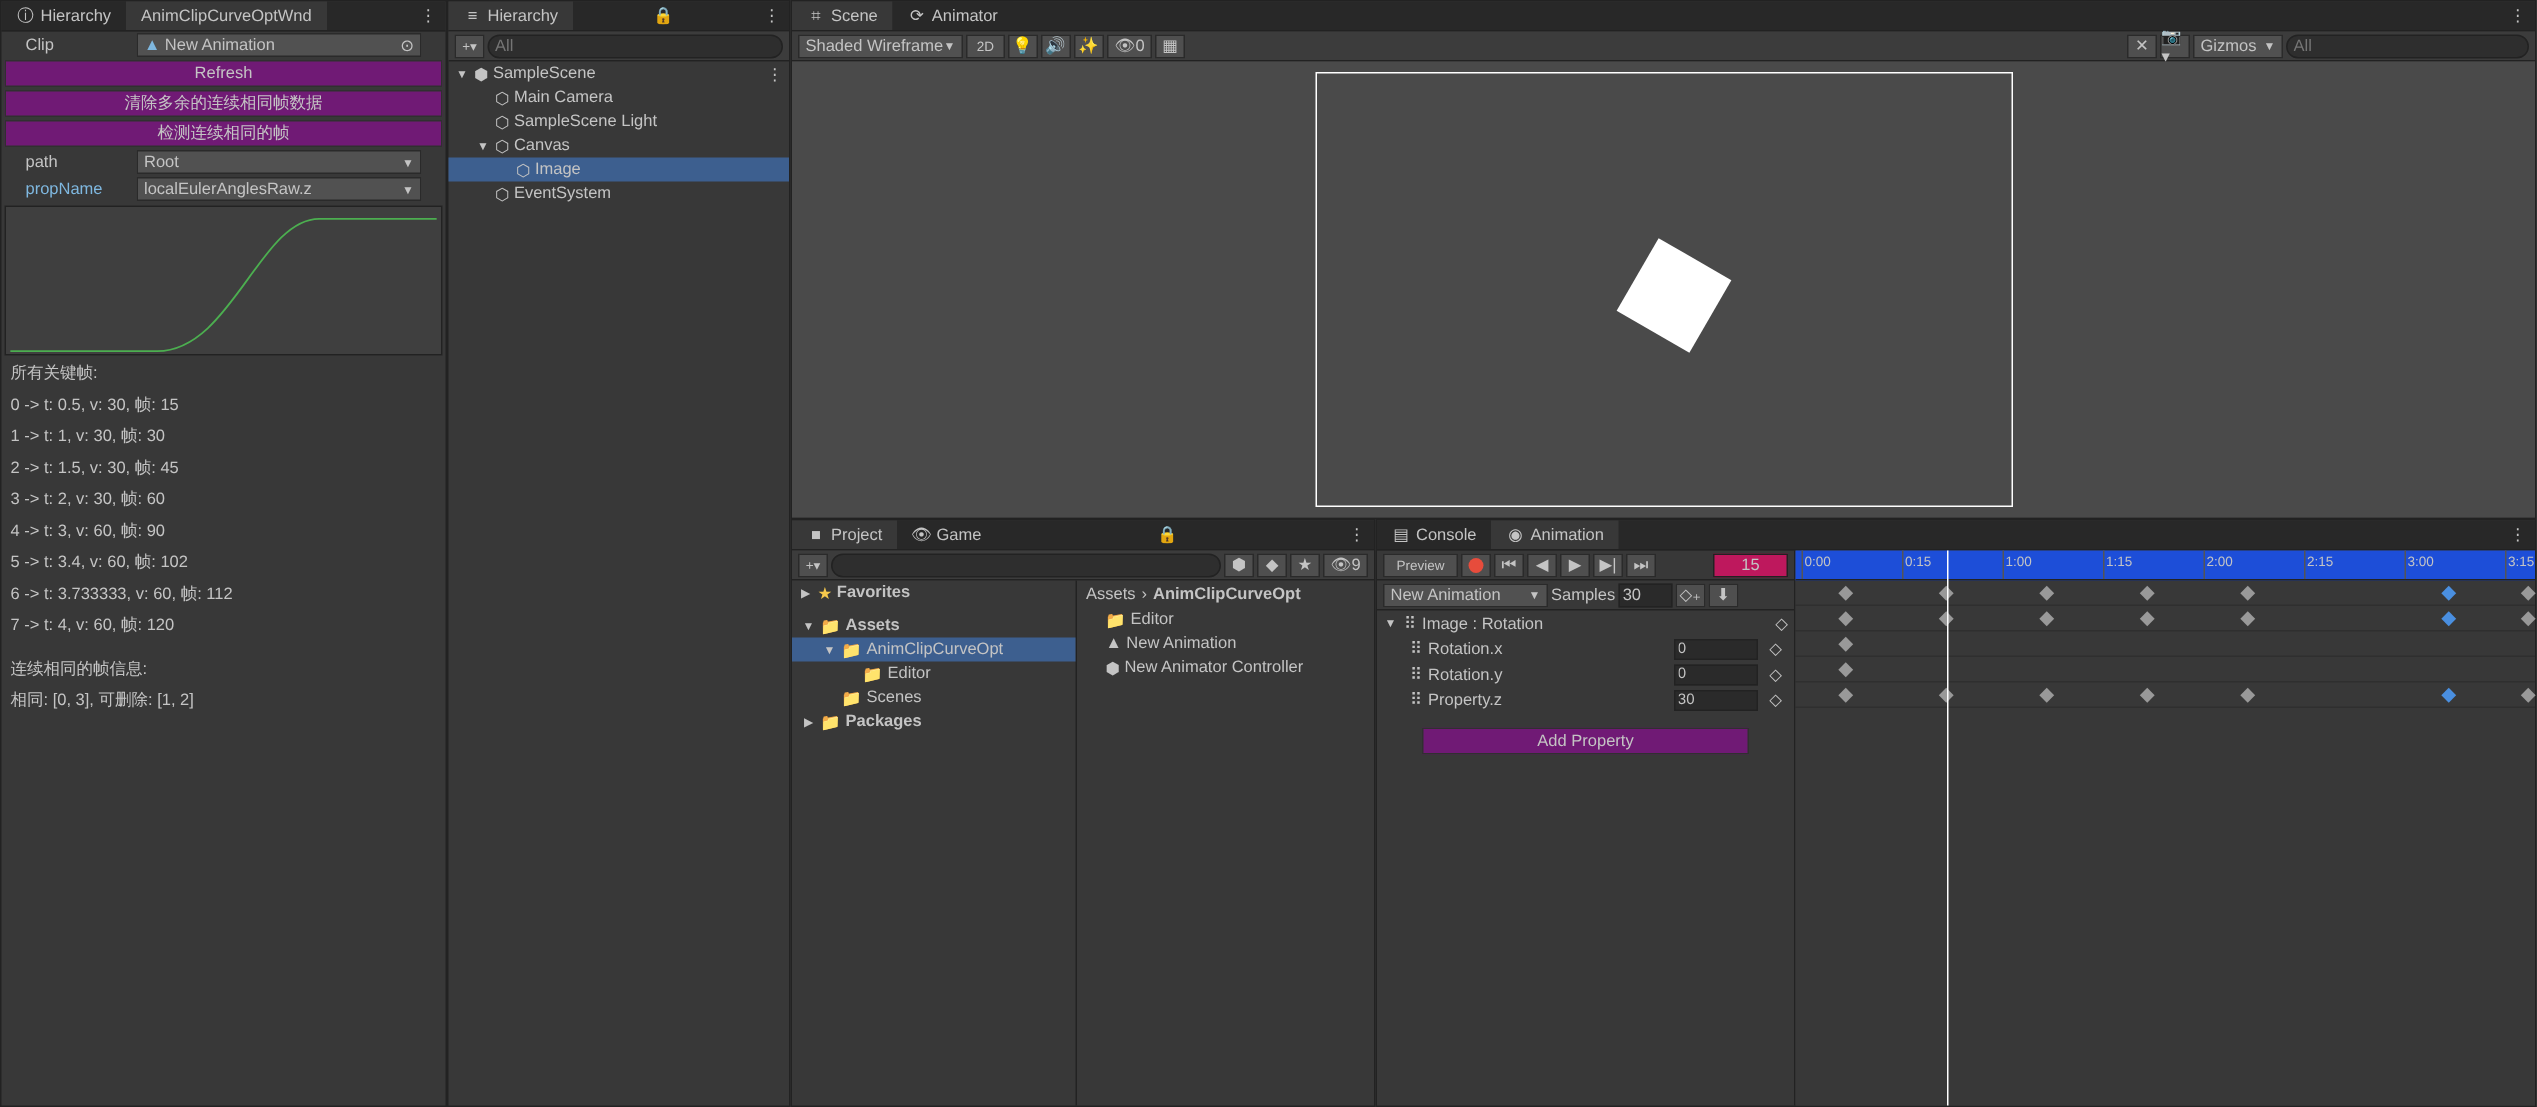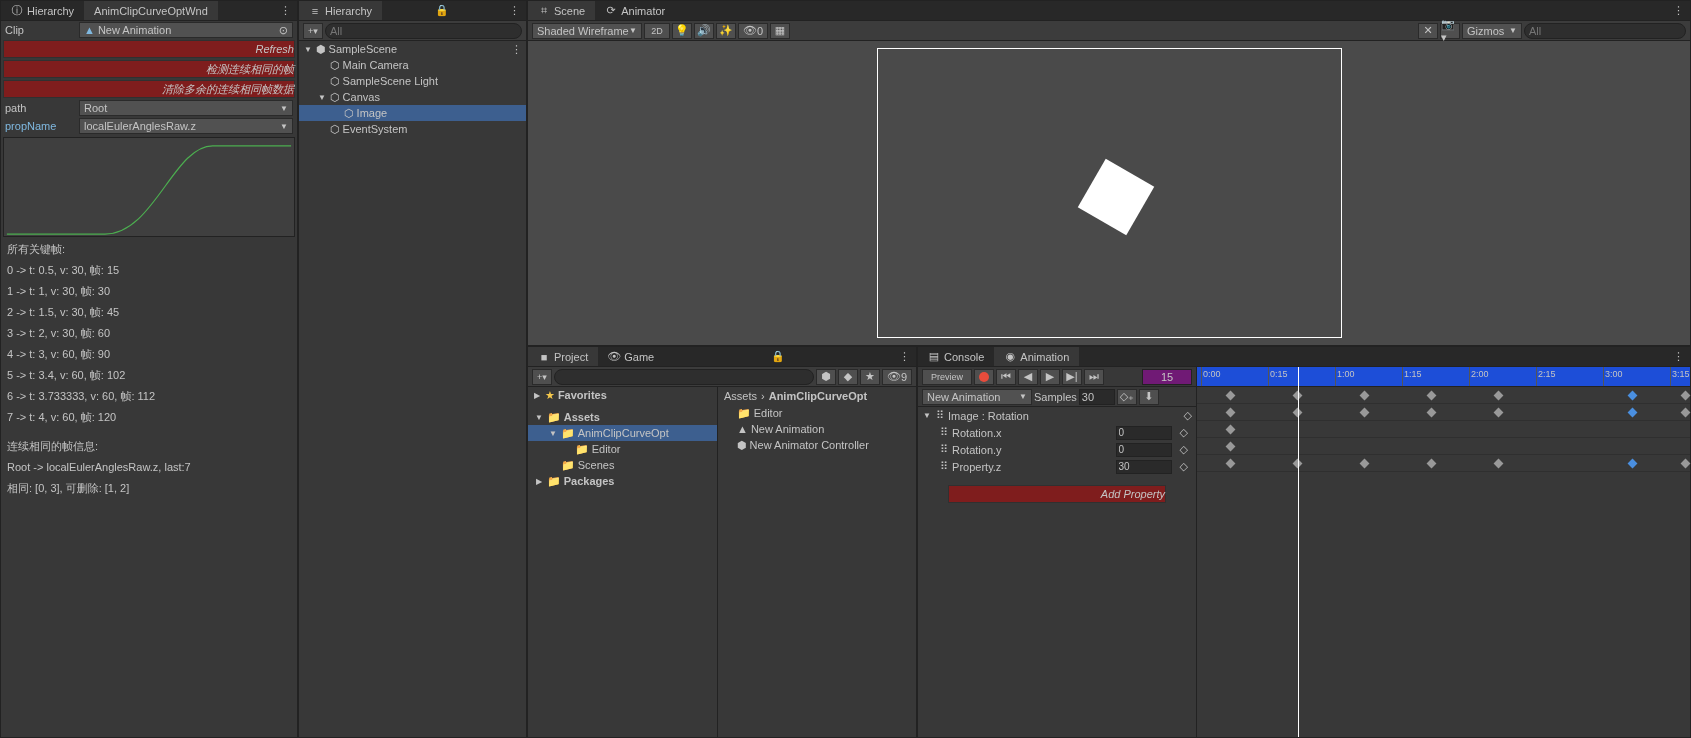--- a/index.html
+++ b/index.html
@@ -12,25 +12,25 @@
 .col-right { flex: 1; display: flex; flex-direction: column; }
 
 
 .tabbar { height: 20px; background: #282828; display: flex; align-items: center; border-bottom: 1px solid #222; }
 .tab { padding: 3px 10px; background: #383838; display: flex; align-items: center; gap: 4px; height: 100%; cursor: pointer; }
 .tab.inactive { background: #282828; }
 .tab-icon { width: 12px; height: 12px; display: inline-flex; align-items: center; justify-content: center; }
 .dots { margin-left: auto; padding: 0 6px; cursor: pointer; }
 
 
-.row { display: flex; align-items: center; height: 18px; padding: 0 4px; gap: 4px; }
+.row { display: flex; align-items: center; height: 18px; padding: 0 16px; gap: 4px; }
 .label { width: 70px; }
 .dropdown { flex: 1; background: #515151; border: 1px solid #2a2a2a; padding: 1px 4px; display: flex; align-items: center; justify-content: space-between; height: 16px; }
 .dropdown .arrow { font-size: 8px; }
-.btn-full { background: #7f1d1d; border: 1px solid #303030; height: 18px; text-align: right; line-height: 16px; margin: 1px 2px; cursor: pointer; font-style: italic; }
+.btn-full { background: #701a75; border: 1px solid #303030; height: 18px; text-align: center; line-height: 16px; margin: 1px 2px; cursor: pointer; }
 .text-line { padding: 2px 6px; line-height: 17px; }
 
 
 .curve { height: 100px; background: #3f3f3f; border: 1px solid #222; position: relative; margin: 2px; }
 
 
 .tree-row { display: flex; align-items: center; height: 16px; padding-left: 4px; gap: 3px; cursor: pointer; }
 .tree-row.sel { background: #3d5f8f; color: #fff; }
 .foldout { width: 10px; font-size: 8px; text-align: center; }
 .indent-1 { padding-left: 18px; } .indent-2 { padding-left: 32px; }
@@ -88,22 +88,22 @@
     <span class="label">Clip</span>
     <div class="dropdown">
       <span style="display:flex;align-items:center;gap:3px">
           <span style="color:#7fb8e0">▲</span>
           <span>New Animation</span>
         </span>
       <span>⊙</span>
     </div>
   </div>
   <div class="btn-full">Refresh</div>
+  <div class="btn-full">清除多余的连续相同帧数据</div>
   <div class="btn-full">检测连续相同的帧</div>
-  <div class="btn-full">清除多余的连续相同帧数据</div>
 
   <div class="row">
     <span class="label">path</span>
     <div class="dropdown">
       <span>Root</span>
         <span class="arrow">▼</span>
     </div>
   </div>
   <div class="row">
     <span class="label" style="color:#7fb8e0">propName</span>
@@ -126,21 +126,20 @@
       <div class="text-line">2 -&gt; t: 1.5, v: 30, 帧: 45</div>
       <div class="text-line">3 -&gt; t: 2, v: 30, 帧: 60</div>
       <div class="text-line">4 -&gt; t: 3, v: 60, 帧: 90</div>
       <div class="text-line">5 -&gt; t: 3.4, v: 60, 帧: 102</div>
       <div class="text-line">6 -&gt; t: 3.733333, v: 60, 帧: 112</div>
       <div class="text-line">7 -&gt; t: 4, v: 60, 帧: 120</div>
     </div>
   <div style="height:8px"></div>
   <div class="text-line">连续相同的帧信息:</div>
   <div id="info-list">
-      <div class="text-line">Root -&gt; localEulerAnglesRaw.z, last:7</div>
       <div class="text-line">相同: [0, 3], 可删除: [1, 2]</div>
     </div>
 </div>
 
 <div class="col-mid panel">
   <div class="tabbar">
     <div class="tab">
       <span class="tab-icon">≡</span>
       <span>Hierarchy</span>
     </div>
@@ -367,21 +366,21 @@
             <div class="tb-btn">
                 <span>▶</span>
               </div>
             <div class="tb-btn">
                 <span>▶|</span>
               </div>
             <div class="tb-btn">
                 <span>⏭</span>
               </div>
             <div style="flex:1"></div>
-            <input style="width: 50px; background: #701a75; border: 1px solid rgb(34, 34, 34); color: rgb(196, 196, 196); height: 16px; text-align: center;" value="15">
+            <input style="width: 50px; background: #be185d; border: 1px solid rgb(34, 34, 34); color: rgb(196, 196, 196); height: 16px; text-align: center;" value="15">
           </div>
           <div class="anim-toolbar">
             <div class="dropdown" style="flex:0 0 110px">
               <span>New Animation</span>
                 <span class="arrow">▼</span>
             </div>
             <span>Samples</span>
             <input style="width: 36px; background: rgb(42, 42, 42); border: 1px solid rgb(34, 34, 34); color: rgb(196, 196, 196); height: 16px; padding: 0px 2px;" value="30">
             <div class="tb-btn">
                 <span>◇₊</span>

